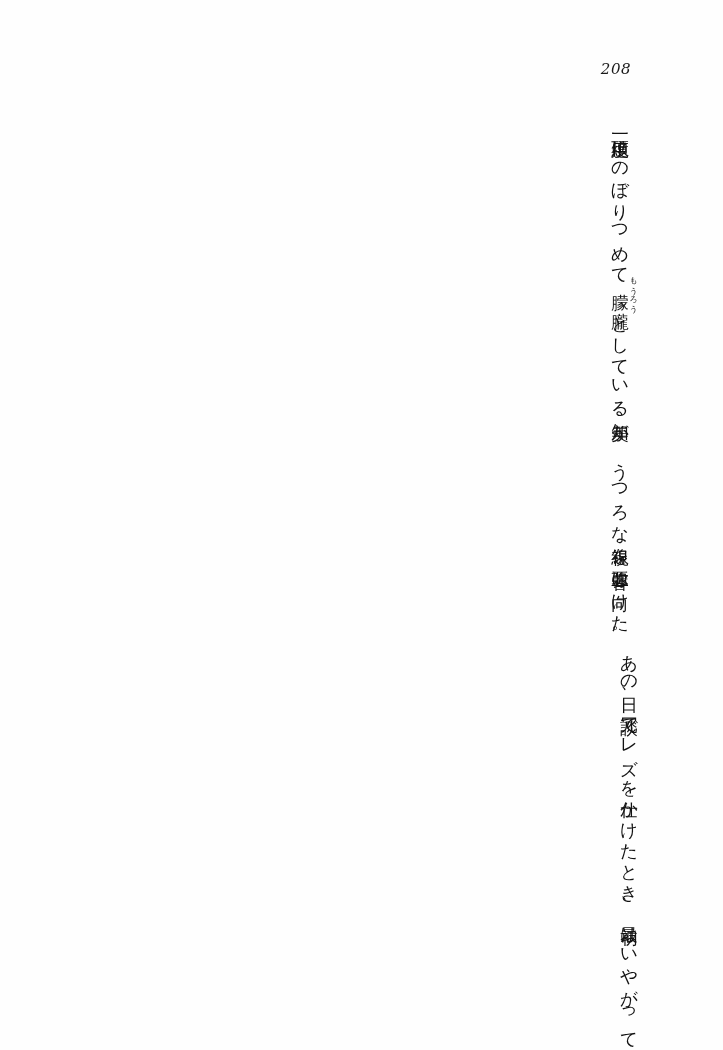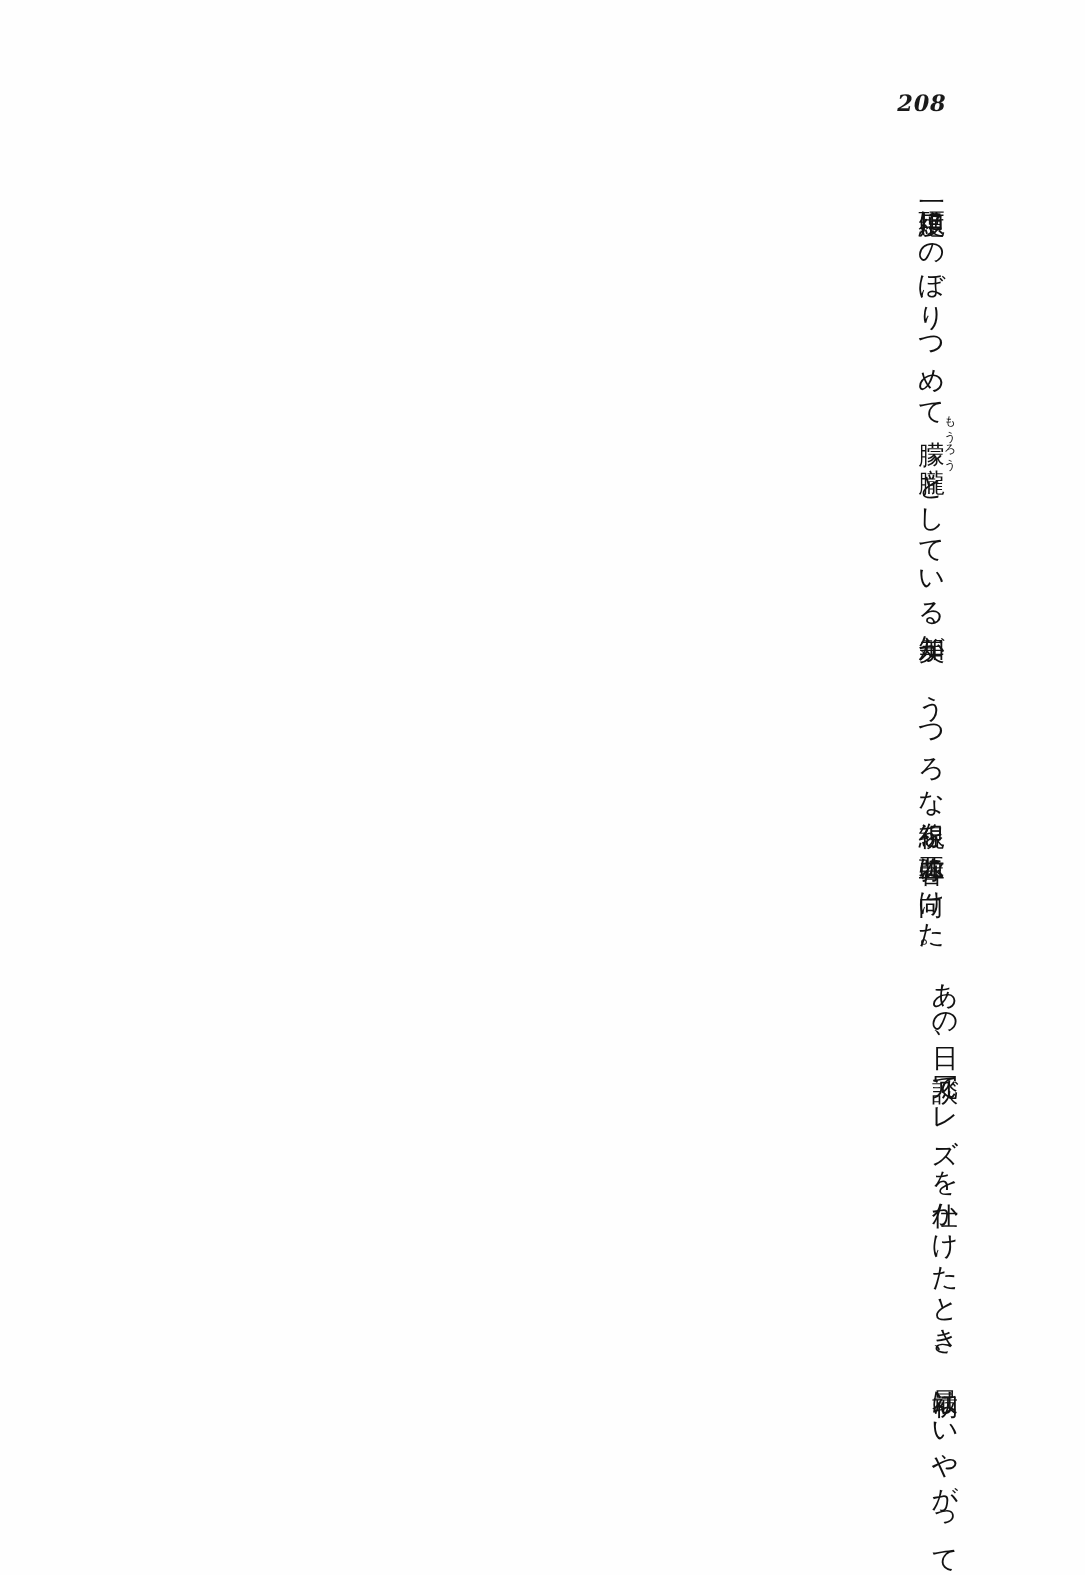--- a/index.html
+++ b/index.html
@@ -25,21 +25,20 @@
   
   .page-number {
     position: absolute;
     top: 60px;
     right: 92px;
     font-size: 15px;
     font-style: italic;
     font-family: "DejaVu Serif", "Liberation Serif", serif;
     color: #1a1a1a;
     letter-spacing: 0.5px;
-    font-weight: bold;
   }
 
   
   .text-block {
     position: absolute;
     top: 108px;
     right: 86px;
     left: 96px;
     height: 860px;
     writing-mode: vertical-rl;

